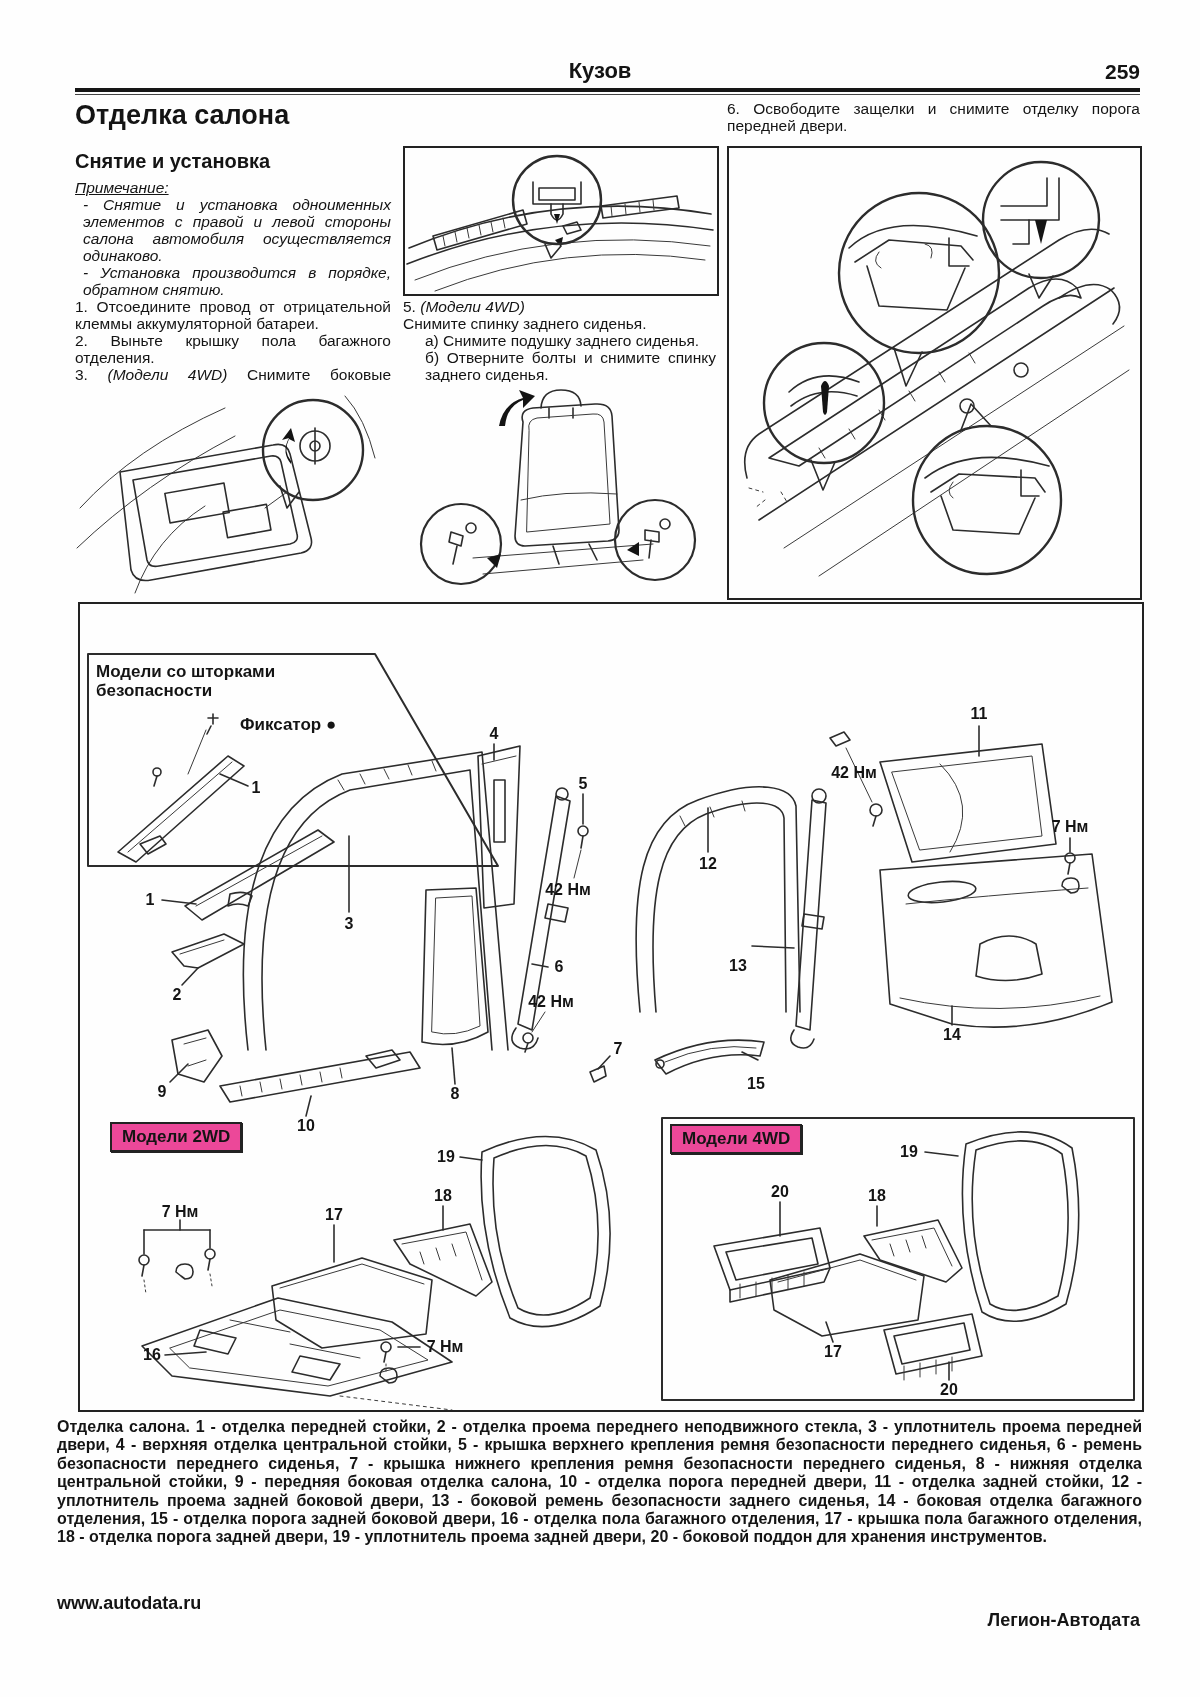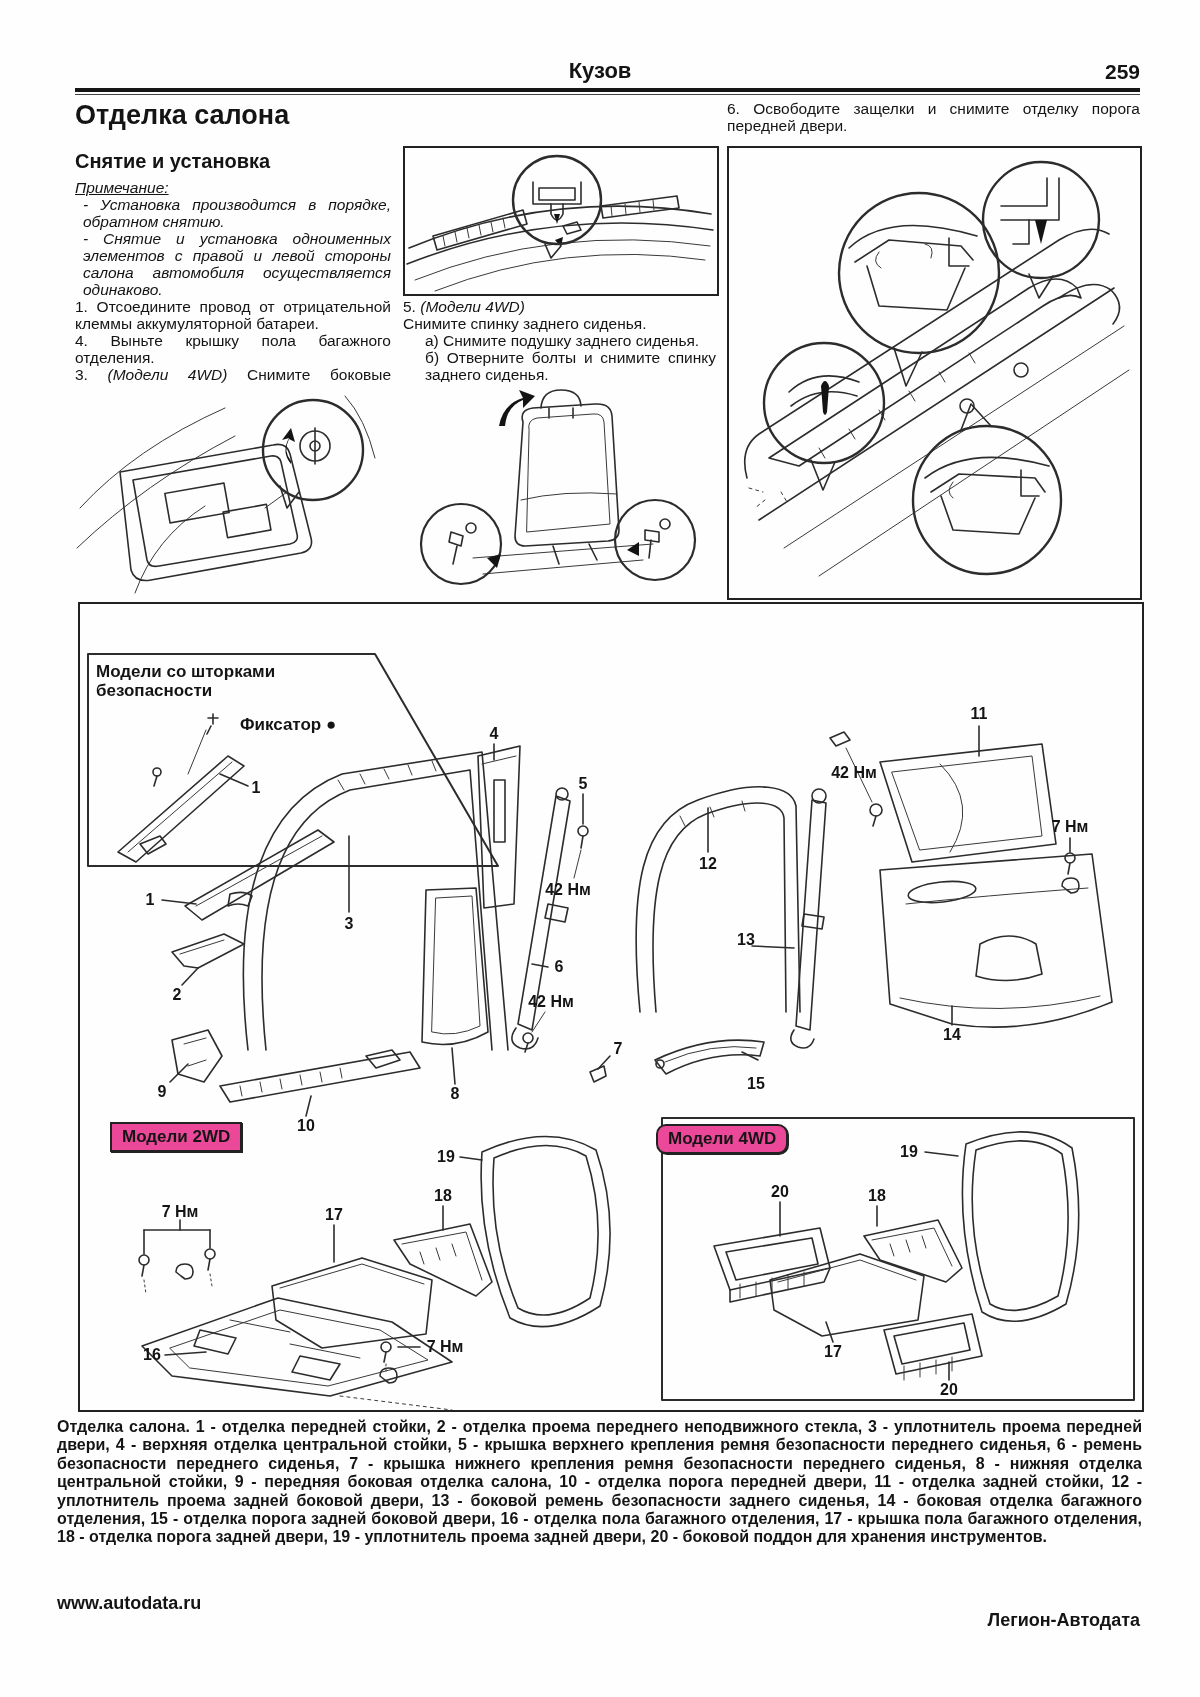--- a/index.html
+++ b/index.html
@@ -31,21 +31,21 @@
   .ital{font-style:italic;}
   
   .figbox{border:2px solid #222;}
   .fig{background:#fefefe;}
   
   .main-diagram{left:78px;top:602px;width:1062px;height:806px;border:2px solid #222;}
   .inset-title{left:16px;top:58px;width:230px;font-size:17px;font-weight:bold;line-height:19px;}
   .fixator-label{left:160px;top:111px;font-size:17px;font-weight:bold;}
   .model-box{border:2px solid #222;font-size:17px;font-weight:bold;padding:3px 10px;background:#ec4899;box-shadow:1px 1px 0 #222;}
   .model-2wd{left:30px;top:518px;}
-  .model-4wd{left:576px;top:520px;border-radius:10px;}
+  .model-4wd{left:590px;top:520px;}
   .dlabel{position:absolute;transform:translate(-50%,-50%);white-space:nowrap;}
   .pnum{font-weight:bold;font-size:16px;}
   .torque{font-weight:bold;font-size:16px;}
   
   svg .ln{stroke:#2c2c2c;fill:none;stroke-width:1.6;stroke-linejoin:round;stroke-linecap:round;}
   svg .thin{stroke:#3a3a3a;fill:none;stroke-width:1;stroke-linejoin:round;stroke-linecap:round;}
   svg .fillb{fill:#141414;stroke:none;}
 </style>
 </head>
 <body>
@@ -54,24 +54,24 @@
 
   <div class="abs hdr-title">Кузов</div>
   <div class="abs hdr-num">259</div>
   <div class="abs rule"></div>
   <div class="abs rule2"></div>
 
   <div class="abs col col1">
     <h1 class="h1">Отделка салона</h1>
     <h2 class="h2">Снятие и установка</h2>
     <p class="note-label">Примечание:</p>
+    <p class="note">- Снятие и установка одноименных элементов с правой и левой стороны салона автомобиля осуществляется одинаково.</p>
     <p class="note">- Установка производится в порядке, обратном снятию.</p>
-    <p class="note">- Снятие и установка одноименных элементов с правой и левой стороны салона автомобиля осуществляется одинаково.</p>
     <p class="step">1. Отсоедините провод от отрицательной клеммы аккумуляторной батареи.</p>
-    <p class="step">4. Выньте крышку пола багажного отделения.</p>
+    <p class="step">2. Выньте крышку пола багажного отделения.</p>
     <p class="step"><span>3. </span><span class="ital">(Модели 4WD)</span><span> Снимите боковые поддоны для хранения инструментов, как показано на рисунке.</span></p>
   </div>
 
   <div class="abs fig" style="left:75px;top:388px;width:316px;height:208px;">
     <svg width="316" height="208" viewBox="0 0 316 208">
 
       <path class="thin" d="M5,120 Q60,60 150,20"></path>
       <path class="thin" d="M2,160 Q70,95 160,48"></path>
       <path class="thin" d="M60,205 Q80,150 130,118"></path>
       <path class="thin" d="M270,8 Q290,30 300,70"></path>
@@ -434,21 +434,21 @@
         <div class="dlabel pnum" style="left: 503px; top: 180px;">5</div>
         <div class="dlabel torque" style="left: 488px; top: 286px;">42 Нм</div>
         <div class="dlabel pnum" style="left: 479px; top: 363px;">6</div>
         <div class="dlabel torque" style="left: 471px; top: 398px;">42 Нм</div>
         <div class="dlabel pnum" style="left: 538px; top: 445px;">7</div>
         <div class="dlabel pnum" style="left: 375px; top: 490px;">8</div>
         <div class="dlabel pnum" style="left: 82px; top: 488px;">9</div>
         <div class="dlabel pnum" style="left: 226px; top: 522px;">10</div>
         <div class="dlabel pnum" style="left: 899px; top: 110px;">11</div>
         <div class="dlabel pnum" style="left: 628px; top: 260px;">12</div>
-        <div class="dlabel pnum" style="left: 658px; top: 336px; margin-left: 8px;">13</div>
+        <div class="dlabel pnum" style="left: 658px; top: 362px;">13</div>
         <div class="dlabel pnum" style="left: 872px; top: 431px;">14</div>
         <div class="dlabel pnum" style="left: 676px; top: 458px; margin-top: 22px;">15</div>
         <div class="dlabel torque" style="left: 774px; top: 169px;">42 Нм</div>
         <div class="dlabel torque" style="left: 990px; top: 223px;">7 Нм</div>
         <div class="dlabel torque" style="left: 100px; top: 608px;">7 Нм</div>
         <div class="dlabel pnum" style="left: 72px; top: 751px;">16</div>
         <div class="dlabel pnum" style="left: 254px; top: 611px;">17</div>
         <div class="dlabel pnum" style="left: 363px; top: 592px;">18</div>
         <div class="dlabel pnum" style="left: 366px; top: 553px;">19</div>
         <div class="dlabel torque" style="left: 365px; top: 743px;">7 Нм</div>

